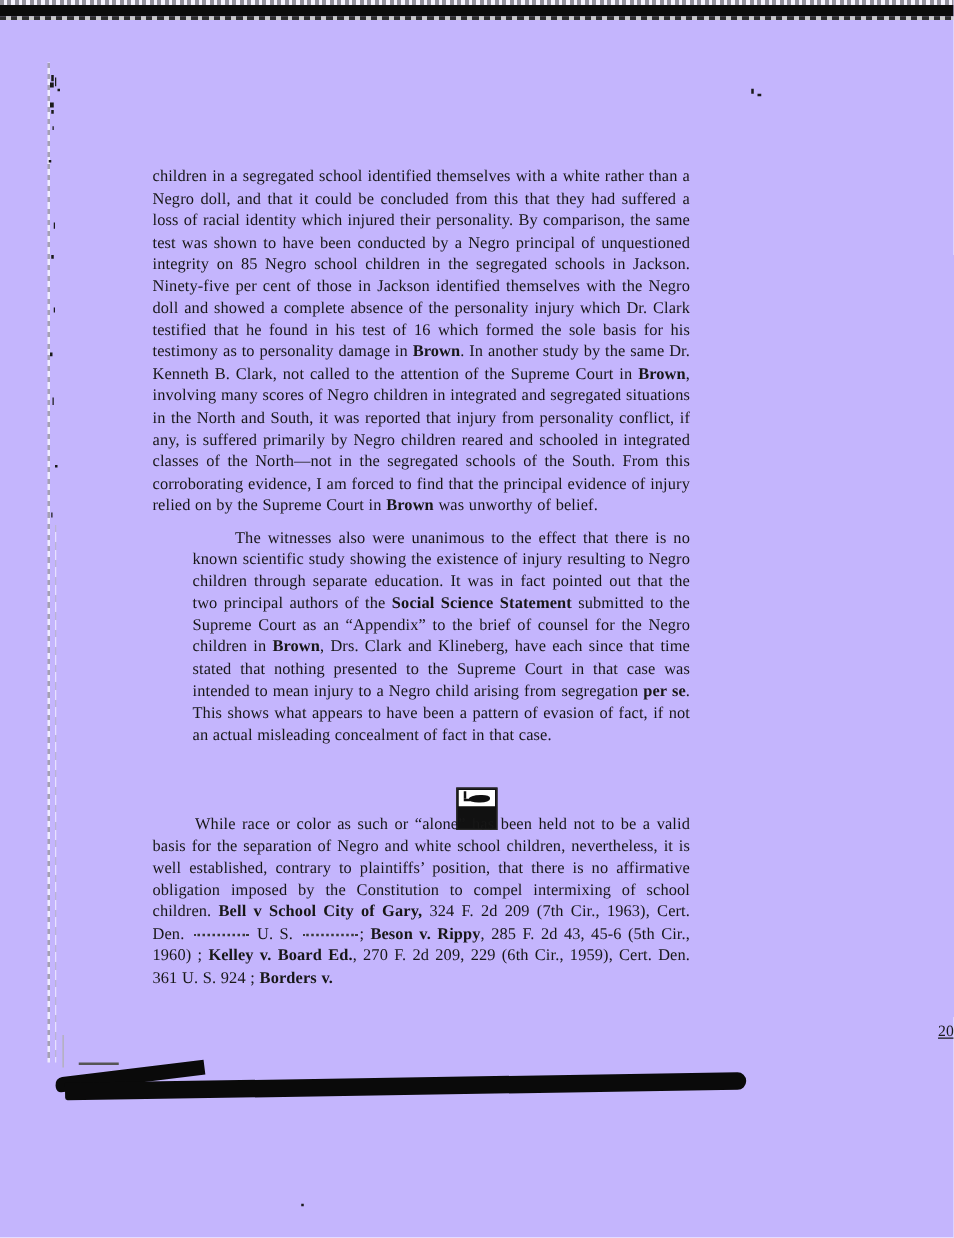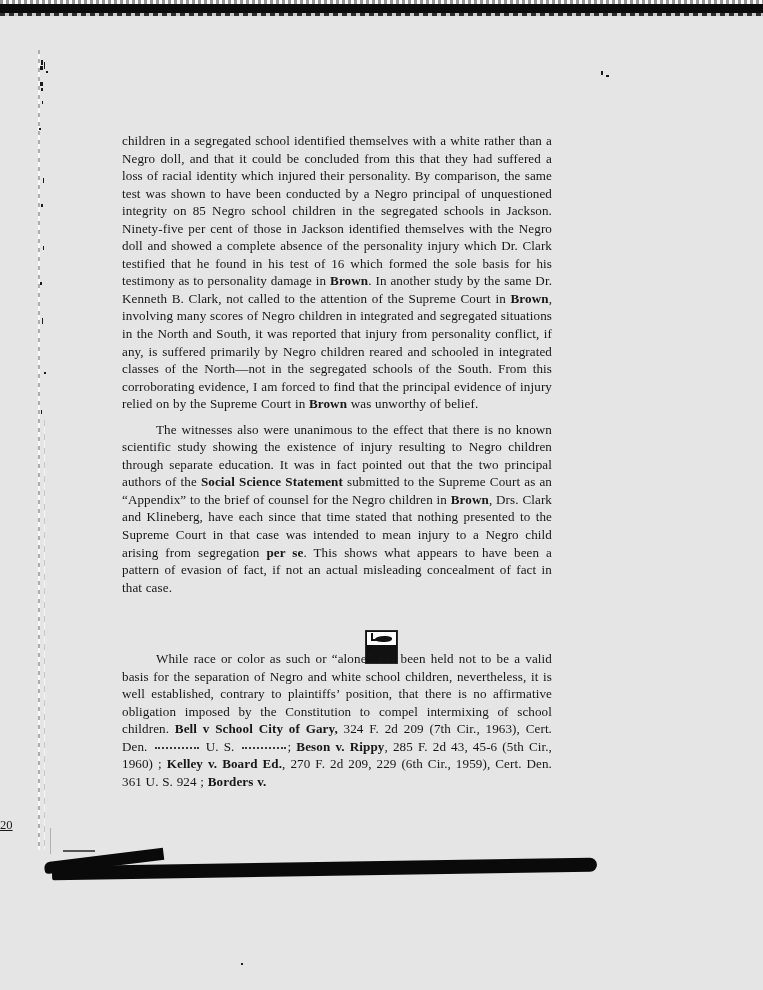--- a/index.html
+++ b/index.html
@@ -10,21 +10,21 @@
   }
   body {
     font-family: "Liberation Serif", "DejaVu Serif", serif;
   }
 
   #page {
     position: relative;
     width: 763px;
     height: 990px;
     margin: 0 auto;
-    background: #e5e5e5;
+    background: #c4b5fd;
     overflow: hidden;
   }
 
   
   .scan-top-dither {
     position: absolute;
     top: 0; left: 0;
     width: 763px; height: 4px;
     background: repeating-linear-gradient(
       to right,
@@ -112,21 +112,21 @@
     margin: 0;
     font-size: 13.1px;
     line-height: 17.55px;
     text-align: justify;
     text-indent: 34px;
     color: #171717;
     letter-spacing: .1px;
     word-spacing: .3px;
   }
   p.para.noindent { text-indent: 0; }
-  p.para + p.para { margin-top: 8px; }
+  p.para + p.para { margin-top: 8px; margin-left: 32px; }
   b { font-weight: bold; }
   .blankline {
     display: inline-block;
     width: 44px;
     border-bottom: 2px dotted #3a3a3a;
     vertical-align: 2px;
     margin: 0 2px;
   }
 
   
@@ -170,21 +170,21 @@
     width: 2px; height: 6px;
     background: #111111;
   }
 
   
   .folio {
     position: absolute;
     left: 0;
     top: 818px;
     width: 763px;
-    text-align: left;
+    text-align: right;
     font-size: 12.6px;
     color: #1a1a1a;
     text-decoration: underline;
   }
 </style>
 </head>
 <body>
 
 <div id="page">
 

